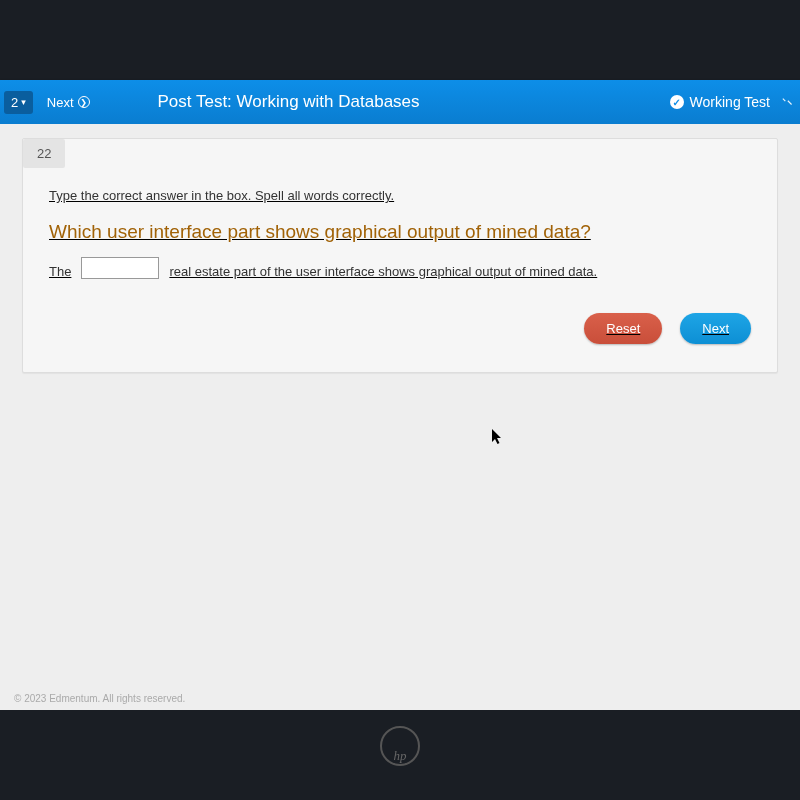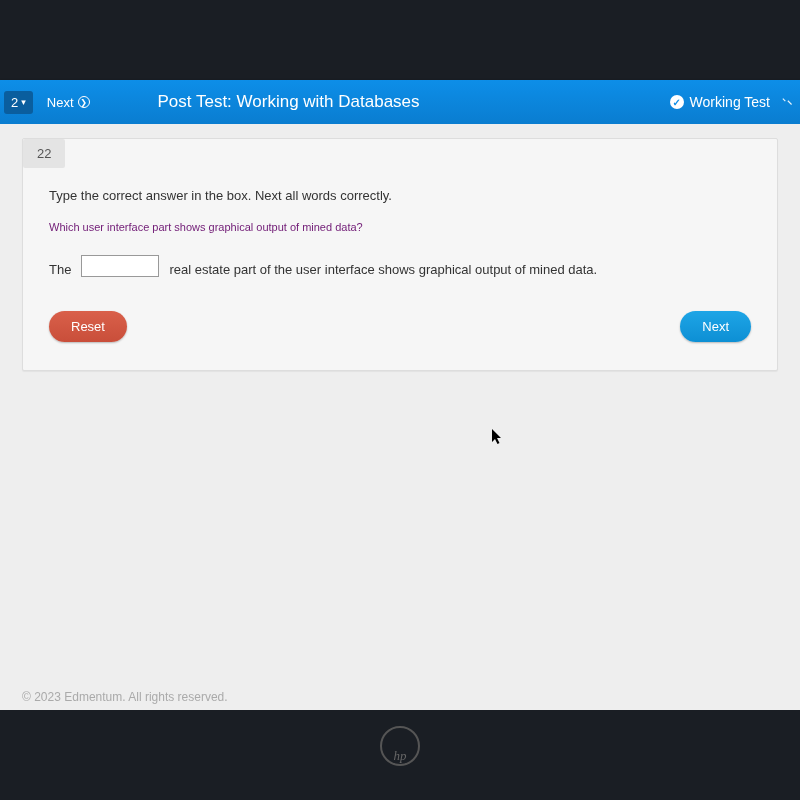--- a/index.html
+++ b/index.html
@@ -95,62 +95,63 @@
       padding: 14px 22px 8px 22px;
       background: #eeeeee;
       position: relative;
     }
     .card {
       background: #f6f6f6;
       border: 1px solid #ddd;
       border-radius: 2px;
       padding: 0;
       box-shadow: 0 1px 1px rgba(0,0,0,0.05);
+      text-decoration: underline;
     }
     .q-number {
       display: inline-block;
       background: #e4e4e4;
       padding: 7px 14px;
       color: #555;
       font-size: 13px;
       border-radius: 2px;
       margin: 0;
     }
     .card-body {
       padding: 20px 26px 28px 26px;
     }
     .instr {
       font-size: 13px;
       color: #333;
       margin-bottom: 18px;
     }
     .question {
-      font-size: 11px;
-      color: #701a75;
-      margin-bottom: 22px;
+      font-size: 19px;
+      color: #a16207;
+      margin-bottom: 14px;
     }
     .answer-line {
       font-size: 13px;
       color: #333;
       display: flex;
       align-items: flex-end;
       gap: 10px;
       flex-wrap: wrap;
     }
     .answer-input {
       width: 78px;
       height: 22px;
       border: 1px solid #999;
       background: #fff;
       font-size: 12px;
       padding: 0 4px;
     }
     .button-row {
       display: flex;
-      justify-content: space-between;
+      justify-content: flex-end;
       gap: 18px;
       margin-top: 34px;
     }
     .btn {
       border: none;
       padding: 8px 22px;
       border-radius: 18px;
       color: #fff;
       font-size: 13px;
       cursor: pointer;
@@ -158,22 +159,22 @@
     }
     .btn-reset {
       background: linear-gradient(to bottom, #d9604a, #c94e3a);
     }
     .btn-next {
       background: linear-gradient(to bottom, #1ea5e6, #0d8fd4);
     }
     .footer {
       position: absolute;
       bottom: 6px;
-      left: 22px;
-      font-size: 12px;
+      left: 14px;
+      font-size: 10px;
       color: #aaa;
       margin-top: 43px;
     }
     .cursor {
       position: absolute;
       top: 305px;
       left: 492px;
       width: 12px;
       height: 16px;
       pointer-events: none;
@@ -229,21 +230,21 @@
       <svg class="tool-icon" viewBox="0 0 24 24" fill="#fff">
           <path d="M22 19l-9-9 2-2 9 9-2 2zM3 3l6 6-2 2-6-6 2-2z"></path>
         </svg>
     </div>
   </div>
 
   <div class="content-wrap">
     <div class="card">
       <div class="q-number">22</div>
       <div class="card-body">
-        <p class="instr">Type the correct answer in the box. Next all words correctly.</p>
+        <p class="instr">Type the correct answer in the box. Spell all words correctly.</p>
         <p class="question">Which user interface part shows graphical output of mined data?</p>
         <div class="answer-line">
           <span>The</span>
           <input type="text" class="answer-input" value="" style="">
           <span>real estate part of the user interface shows graphical output of mined data.</span>
         </div>
         <div class="button-row">
           <button class="btn btn-reset">Reset</button>
           <button class="btn btn-next">Next</button>
         </div>

